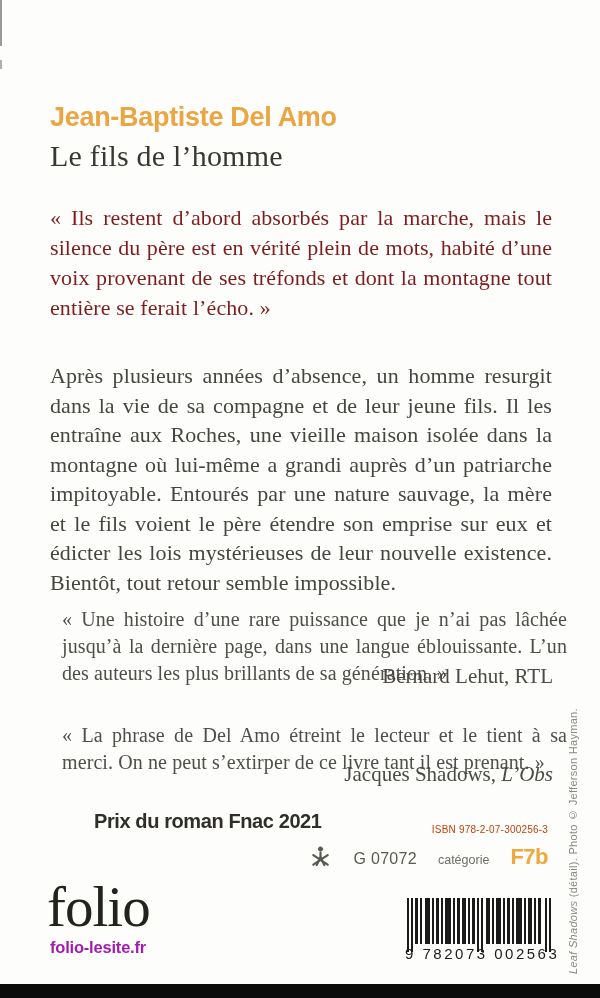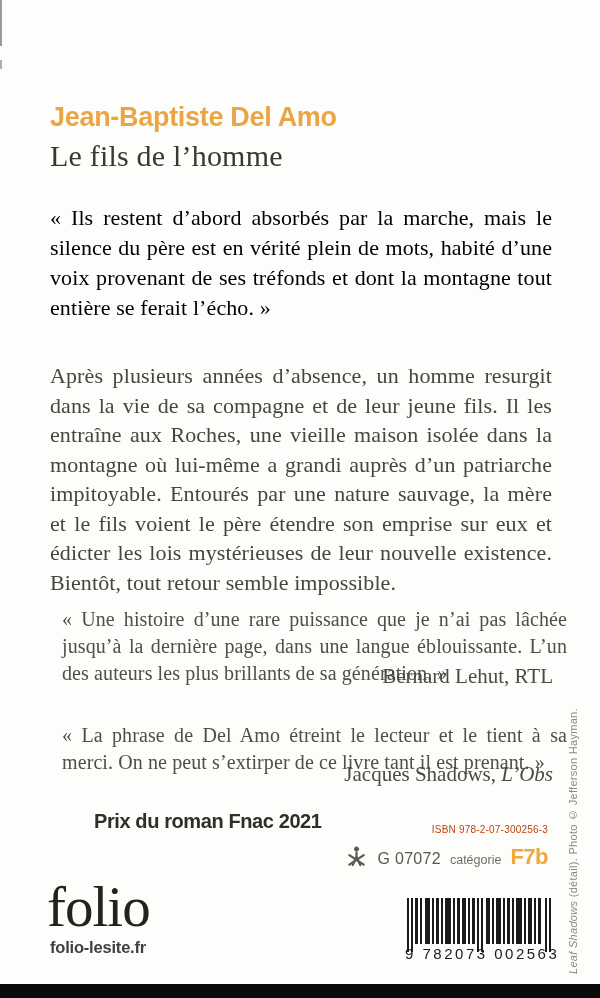--- a/index.html
+++ b/index.html
@@ -7,21 +7,21 @@
        font-family:"Liberation Serif",serif;-webkit-font-smoothing:antialiased;}
   .cover{position:relative;width:600px;height:998px;background:#fdfdfc;}
 
   .author{position:absolute;left:50px;top:102px;
           font-family:"Liberation Sans",sans-serif;font-weight:bold;
           font-size:27px;letter-spacing:-0.3px;color:#eba542;}
   .title{position:absolute;left:50px;top:139px;
          font-size:30px;color:#3a3831;letter-spacing:0.2px;}
 
   .excerpt{position:absolute;left:50px;top:203px;width:502px;margin:0;
-           font-size:22px;line-height:30px;color:#000000;
+           font-size:22px;line-height:30px;color:#7f1d1d;
            text-align:justify;letter-spacing:0.1px;}
   .synopsis{position:absolute;left:50px;top:361px;width:502px;margin:0;
             font-size:22px;line-height:29.5px;color:#47453f;
             text-align:justify;letter-spacing:0.1px;}
 
   .review-quote{position:absolute;left:50px;width:505px;margin:12px;
                 font-size:20px;line-height:27px;color:#504e48;
                 text-align:justify;letter-spacing:0.1px;}
   .r1-quote{top:594px;}
   .r2-quote{top:710px;}
@@ -29,36 +29,36 @@
                  font-size:21px;color:#4c4a44;text-align:right;}
   .r1-attrib{top:664px;}
   .r2-attrib{top:762px;}
   .outlet-italic{font-style:italic;}
 
   .award{position:absolute;left:50px;top:810px;
          font-family:"Liberation Sans",sans-serif;font-weight:bold;
          font-size:20px;letter-spacing:-0.4px;color:#2f2e29;margin-left:44px;}
 
   .colophon-line{position:absolute;right:52px;top:844px;
-                 display:flex;align-items:baseline;gap:9px;
+                 display:flex;align-items:baseline;gap:21px;
                  font-family:"Liberation Sans",sans-serif;}
   .colophon-line .triman{align-self:center;margin-bottom:-2px;}
   .colo-code{font-size:16px;color:#5a5852;letter-spacing:0.3px;}
   .colo-label{font-size:12.5px;color:#6e6c66;}
   .colo-value{font-size:22px;font-weight:bold;color:#efa83c;letter-spacing:-0.5px;}
   .isbn{position:absolute;right:52px;top:824px;
         font-family:"Liberation Sans",sans-serif;font-size:10px;
         color:#c2410c;letter-spacing:0.2px;}
 
   .folio-logo{position:absolute;left:47px;top:878px;
               font-family:"Liberation Serif",serif;font-size:57px;
               letter-spacing:-1px;color:#24221c;line-height:1;}
   .website{position:absolute;left:50px;top:938px;
            font-family:"Liberation Sans",sans-serif;font-weight:bold;
-           font-size:16.5px;color:#404040;letter-spacing:-0.2px;}
+           font-size:16.5px;color:#a21caf;letter-spacing:-0.2px;}
 
   .barcode{position:absolute;left:405px;top:898px;width:150px;}
   .barcode svg{display:block;}
   .barcode-digits{margin-top:-9px;text-align:center;
                   font-family:"Liberation Sans",sans-serif;font-size:15px;
                   color:#1c1c1c;letter-spacing:2.5px;white-space:pre;}
 
   .photo-credit{position:absolute;left:567px;top:742px;height:232px;
                 writing-mode:vertical-rl;transform:rotate(180deg);
                 font-family:"Liberation Sans",sans-serif;font-size:11px;

